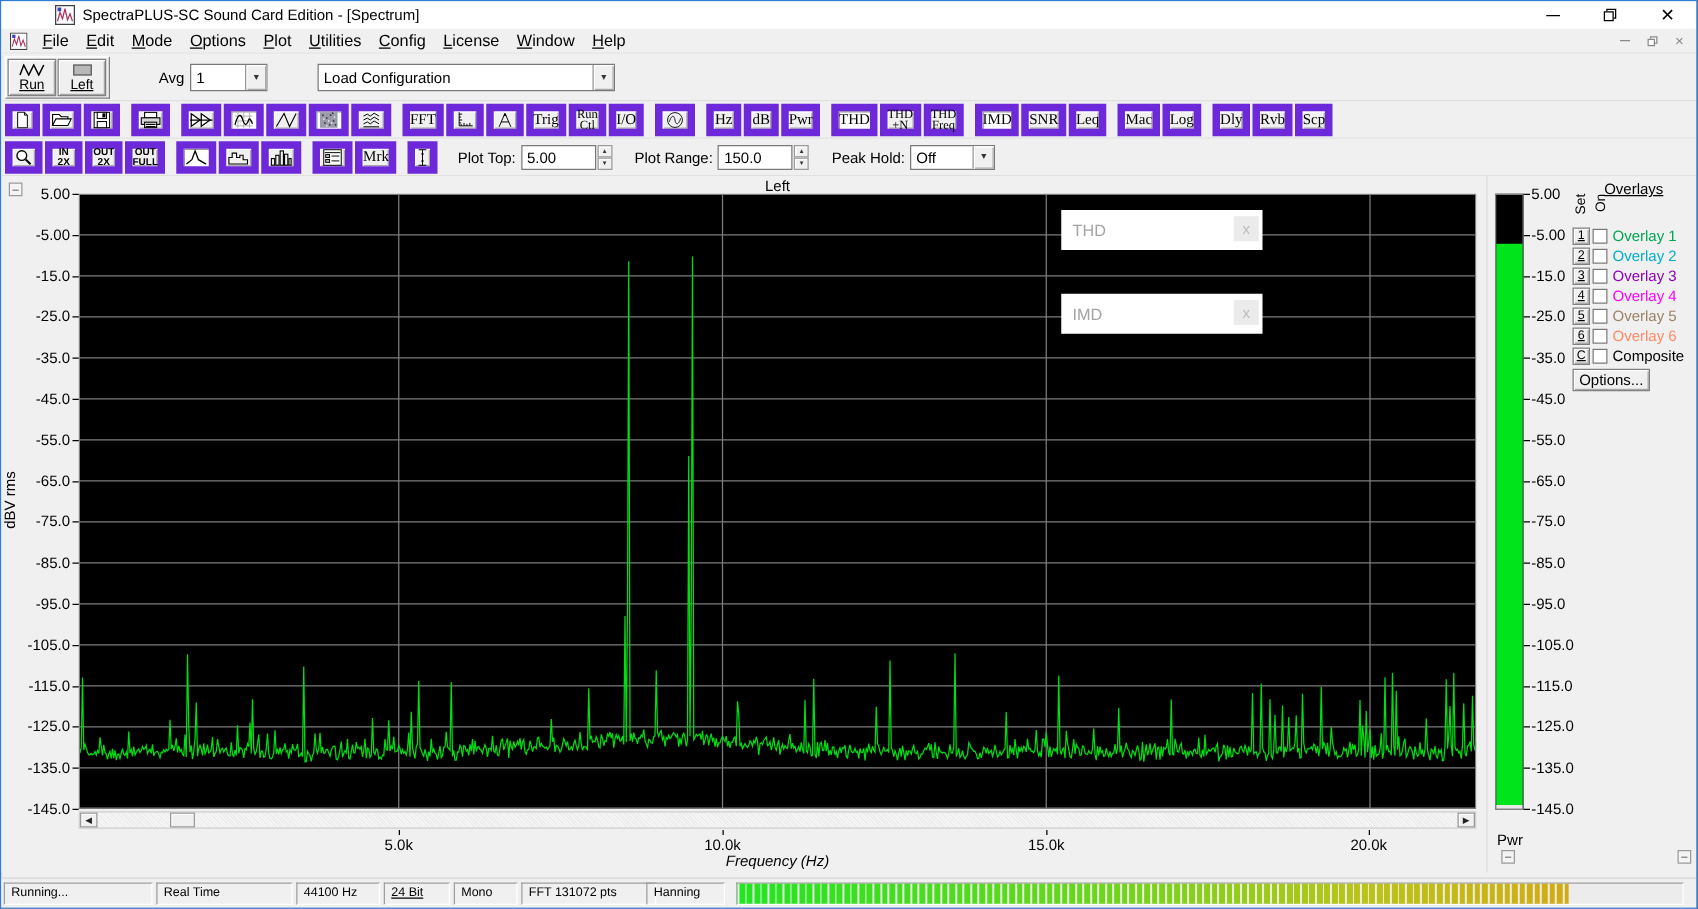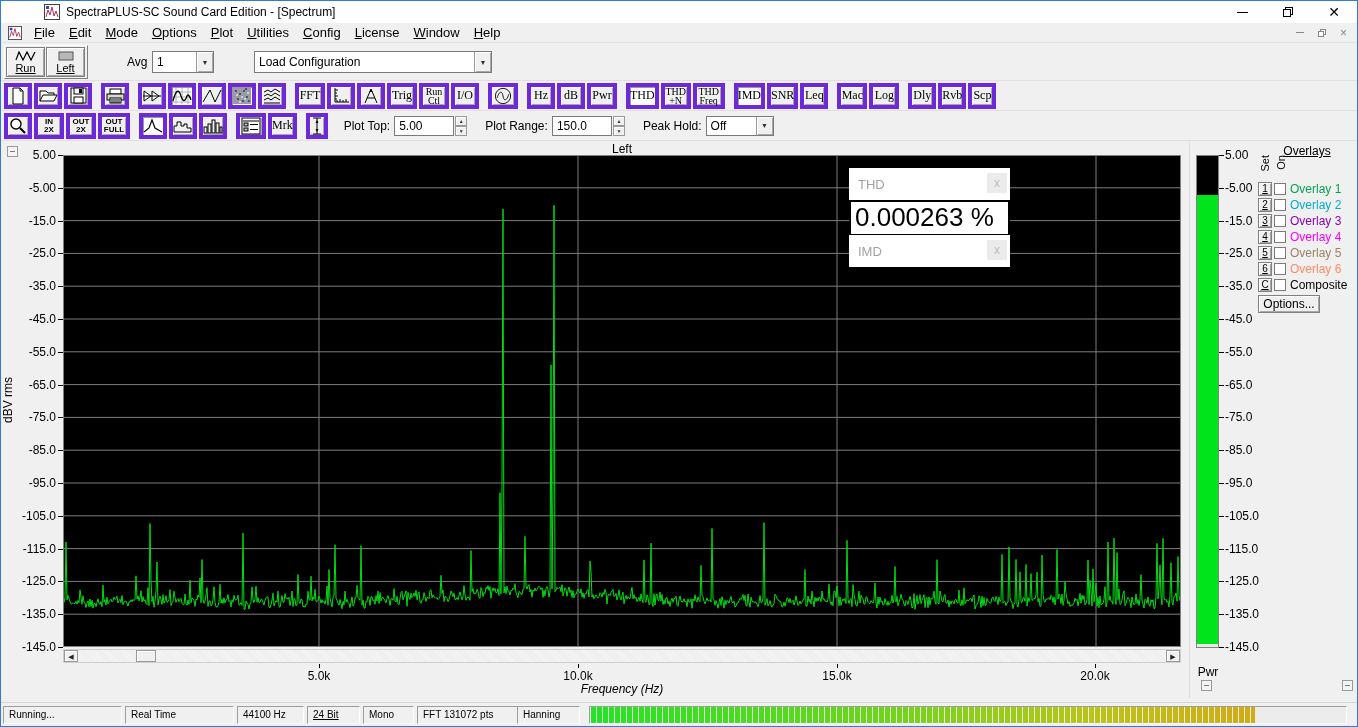--- a/index.html
+++ b/index.html
@@ -33,21 +33,21 @@
   
   .toolbar1 { height:38px; position:relative; border-bottom:1px solid #e0e0e0; background:#f0f0f0; }
   .runstop { position:absolute; left:3px; top:2px; width:84px; height:34px; border:1px solid; border-color:#ffffff #808080 #808080 #ffffff; display:flex; padding:1px; gap:1px; }
   .bigbtn { width:39px; height:30px; background:#f0f0f0; border:1px solid #808080; box-shadow:inset 1px 1px 0 #fff, inset -1px -1px 0 #a8a8a8; display:flex; flex-direction:column; align-items:center; justify-content:center; font-size:11px; }
   .bigbtn .lbl { text-decoration:underline; margin-top:1px; }
   .avg-label { position:absolute; left:126px; top:12px; font-size:12px; }
   .combo { position:absolute; height:22px; background:#fff; border:1px solid #7a7a7a; display:flex; align-items:center; }
   .combo .val { flex:1; font-size:12px; padding-left:4px; overflow:hidden; white-space:nowrap; }
   .combo .drop { width:17px; height:100%; background:#f0f0f0; border-left:1px solid #9a9a9a; box-shadow:inset 1px 1px 0 #fff, inset -1px -1px 0 #a8a8a8; display:flex; align-items:center; justify-content:center; font-size:7px; color:#333; }
   .toolbar2,.toolbar3 { height:30px; display:flex; align-items:center; padding-left:3px; border-bottom:1px solid #e0e0e0; background:#f0f0f0; }
-  .tb { height:26px; min-width:28px; background:#f0f0f0; border:4px solid #6d28d9; box-shadow:inset 1px 1px 0 #fff, inset -1px -1px 0 #a8a8a8; display:flex; flex-direction:column; align-items:center; justify-content:center; margin-right:2px; }
+  .tb { height:26px; min-width:28px; background:#f0f0f0; border:6px solid #6d28d9; box-shadow:inset 1px 1px 0 #fff, inset -1px -1px 0 #a8a8a8; display:flex; flex-direction:column; align-items:center; justify-content:center; margin-right:2px; }
   .tb.pressed { background:#ffffff; box-shadow:inset 1px 1px 0 #9a9a9a; }
   .tbt { font-family:"Liberation Serif", serif; font-size:12px; line-height:11px; text-align:center; }
   .tbt2 { font-family:"Liberation Serif", serif; font-size:10px; line-height:9px; text-align:center; }
   .tiny2 { font-size:8px; line-height:8px; font-weight:bold; text-align:center; }
   .sp { width:7px; flex:none; }
   .fld-label { font-size:12px; margin:0 4px 0 14px; }
   .fld { height:20px; background:#fff; border:1px solid #7a7a7a; font-size:12px; padding:2px 0 0 4px; }
   .spinner { width:12px; height:20px; display:flex; flex-direction:column; margin-left:1px; }
   .spinner span { flex:1; background:#f0f0f0; border:1px solid #9a9a9a; box-shadow:inset 1px 1px 0 #fff; font-size:5px; line-height:8px; text-align:center; color:#333; }
   .combo3 { position:static; width:68px; height:20px; background:#fff; border:1px solid #7a7a7a; display:flex; align-items:center; }
@@ -498,21 +498,20 @@
       <div class="ytick-label" style="top: 466.2px;">-135.0</div>
       <div class="ytick-mark" style="top: 506px;"></div>
       <div class="ytick-label" style="top: 499px;">-145.0</div>
     </div>
 
   <div class="readout" style="top:27px">
     <div class="hd">
       <span class="hlabel">THD</span>
       <span class="close">x</span>
     </div>
-    <div class="vl">0.000263 %</div>
   </div>
 
   <div class="readout" style="top:94px">
     <div class="hd">
       <span class="hlabel">IMD</span>
       <span class="close">x</span>
     </div>
   </div>
 
   <div class="hscroll">

